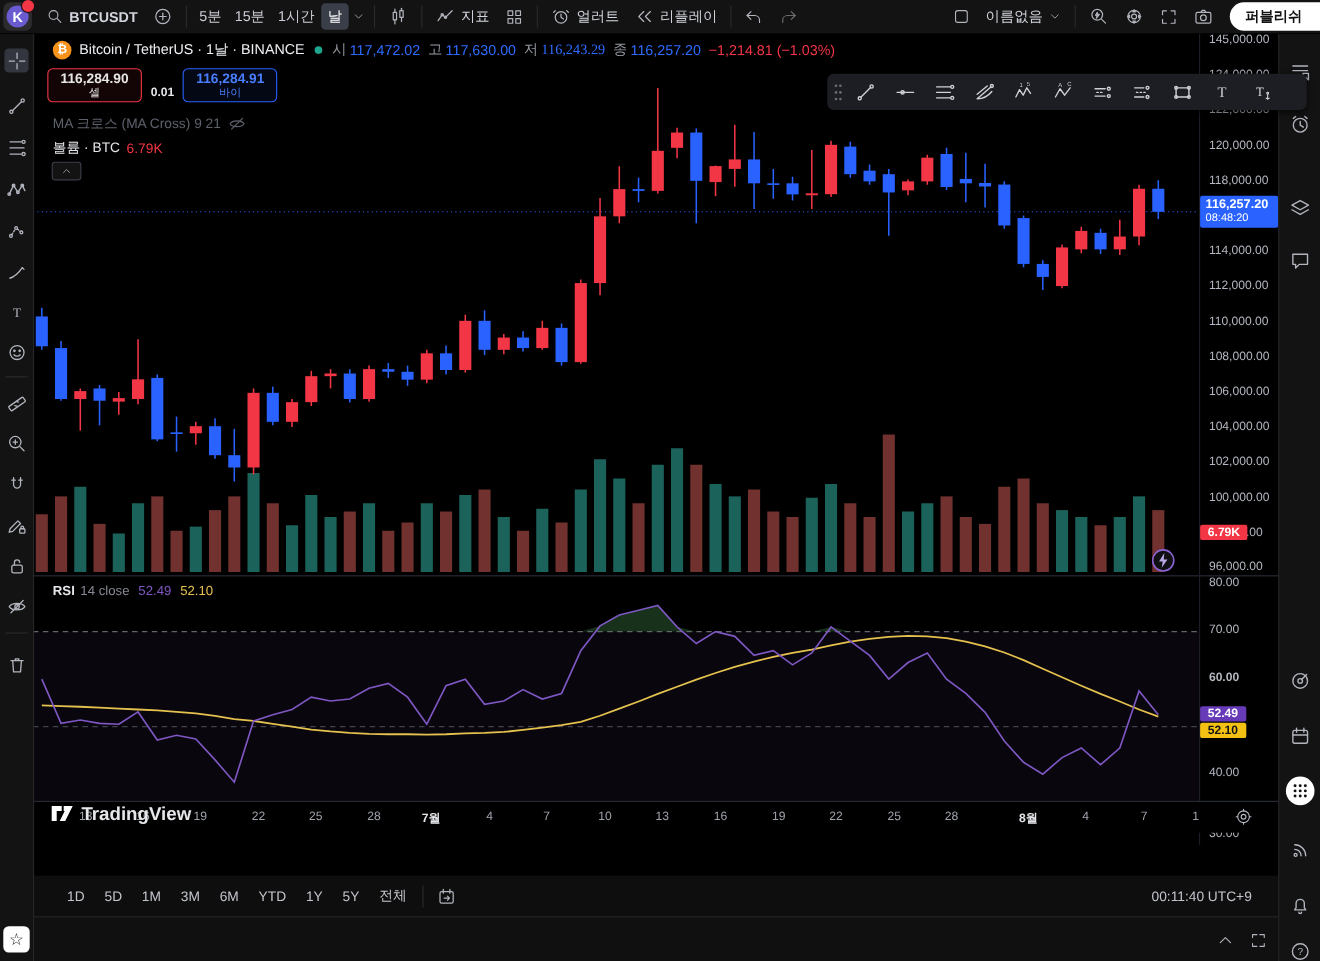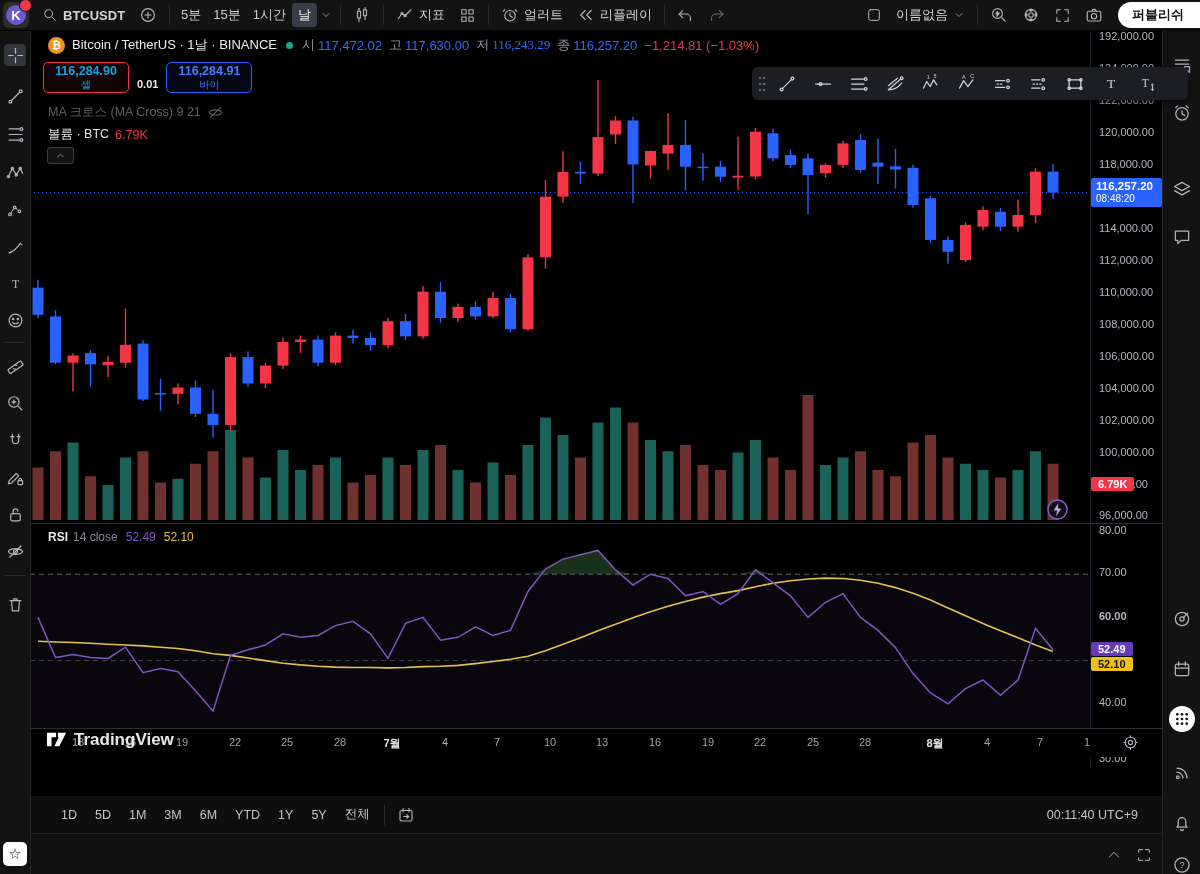--- a/index.html
+++ b/index.html
@@ -34,21 +34,21 @@
   #pane-divider{position:absolute;left:30px;top:523px;width:1132px;height:1px;background:#2a2e39;z-index:5;}
   
   #legend1{position:absolute;left:18px;top:6px;display:flex;align-items:center;gap:7px;font-size:13px;z-index:10;}
   .btc-ic{width:17px;height:17px;border-radius:50%;background:#f7931a;color:#fff;font-size:11px;font-weight:bold;display:flex;align-items:center;justify-content:center;}
   .mkt-dot{width:7px;height:7px;border-radius:50%;background:#1ea68e;margin:0 2px;}
   .ohlc-lbl{color:#9598a1;}
   .ohlc-val{color:#2e6bff;}
   .chg{color:#f23645;}
   #orderbtns{position:absolute;left:13px;top:32px;display:flex;align-items:center;gap:8px;z-index:10;}
   .obtn{width:84px;height:29px;border-radius:5px;display:flex;flex-direction:column;align-items:center;justify-content:center;line-height:1.1;}
-  .sell{border:1px solid #f23645;background:rgba(242,54,69,.08);color:#0ea5e9;}
+  .sell{border:1px solid #f23645;background:rgba(242,54,69,.08);color:#e5e5e5;}
   .buy{border:1px solid #2962ff;background:rgba(41,98,255,.08);color:#4a7dff;}
   .oprice{font-size:12.5px;font-weight:bold;}
   .oside{font-size:10px;}
   #spread{color:#e8e9ec;font-weight:bold;font-size:11px;margin-top:12px;}
   .indrow{position:absolute;left:18px;display:flex;align-items:center;gap:6px;z-index:10;font-size:12.5px;}
   #collapse-btn{position:absolute;left:17px;top:117px;width:25px;height:15px;border:1px solid #3b3f4a;border-radius:3px;display:flex;align-items:center;justify-content:center;z-index:10;background:#131313;}
   #rsi-legend{position:absolute;left:18px;top:500px;display:flex;align-items:center;gap:8px;z-index:10;}
   #watermark{position:absolute;left:16px;top:700px;display:flex;align-items:center;gap:6px;z-index:10;color:#e6e7ea;font-size:17px;font-weight:bold;}
   
   #price-axis{left:1090px;top:30px;width:72px;height:738px;border-left:1px solid #1b1e26;z-index:6;}
@@ -653,21 +653,21 @@
           </g>
         </svg>
       <span>TradingView</span>
     </div>
   </div>
 
   <div id="pane-divider" class="abs"></div>
 
   <div id="price-axis" class="abs">
     <div id="price-ticks">
-        <span class="ptick" style="top: 0px;">192,000.00</span>
+        <span class="ptick" style="top: 0px;">145,000.00</span>
         <span class="ptick" style="top: 32px;">124,000.00</span>
         <span class="ptick" style="top: 64px;">122,000.00</span>
         <span class="ptick" style="top: 96px;">120,000.00</span>
         <span class="ptick" style="top: 128px;">118,000.00</span>
         <span class="ptick" style="top: 192px;">114,000.00</span>
         <span class="ptick" style="top: 224px;">112,000.00</span>
         <span class="ptick" style="top: 256px;">110,000.00</span>
         <span class="ptick" style="top: 288px;">108,000.00</span>
         <span class="ptick" style="top: 320px;">106,000.00</span>
         <span class="ptick" style="top: 352px;">104,000.00</span>

